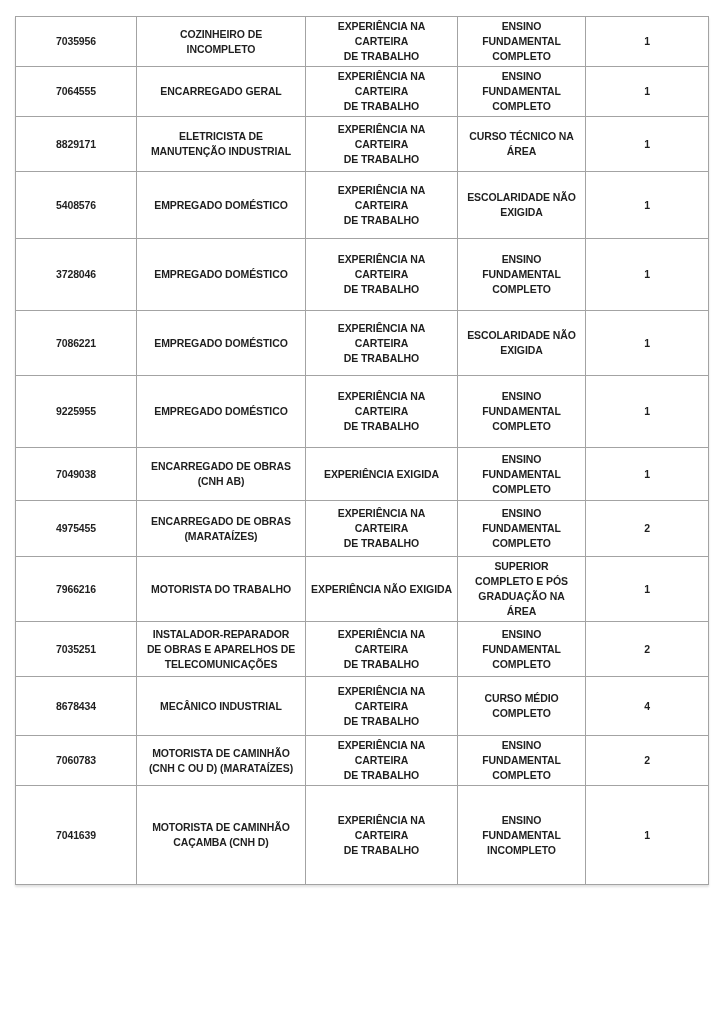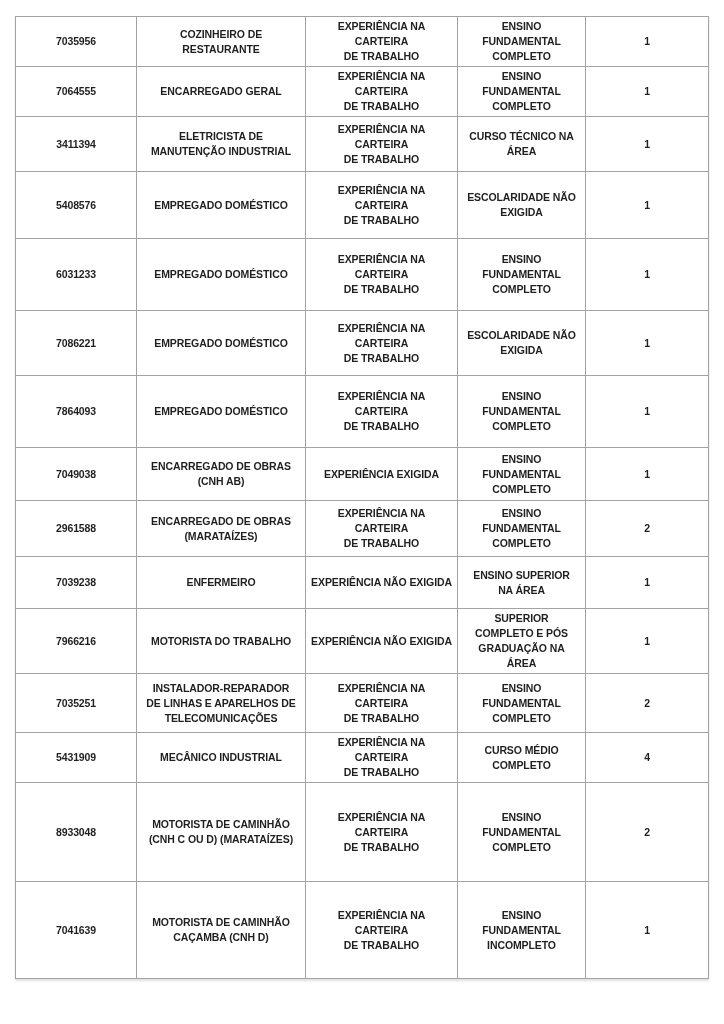--- a/index.html
+++ b/index.html
@@ -69,84 +69,84 @@
       <col style="width:121px">
       <col style="width:169px">
       <col style="width:152px">
       <col style="width:128px">
       <col style="width:123px">
     </colgroup>
     <tbody>
   <tr>
     <td><span class="cw">7035956</span></td>
     <td><span class="cw">COZINHEIRO DE
-RESTAURANTE</span></td>
+INCOMPLETO</span></td>
     <td><span class="cw">EXPERIÊNCIA NA CARTEIRA
 DE TRABALHO</span></td>
     <td><span class="cw">ENSINO
 FUNDAMENTAL
 COMPLETO</span></td>
     <td><span class="cw">1</span></td>
   </tr>
 
   <tr>
     <td><span class="cw">7064555</span></td>
     <td><span class="cw">ENCARREGADO GERAL</span></td>
     <td><span class="cw">EXPERIÊNCIA NA CARTEIRA
 DE TRABALHO</span></td>
     <td><span class="cw">ENSINO
 FUNDAMENTAL
 COMPLETO</span></td>
     <td><span class="cw">1</span></td>
   </tr>
 
   <tr>
-    <td><span class="cw">3411394</span></td>
+    <td><span class="cw">8829171</span></td>
     <td><span class="cw">ELETRICISTA DE
 MANUTENÇÃO INDUSTRIAL</span></td>
     <td><span class="cw">EXPERIÊNCIA NA CARTEIRA
 DE TRABALHO</span></td>
     <td><span class="cw">CURSO TÉCNICO NA
 ÁREA</span></td>
     <td><span class="cw">1</span></td>
   </tr>
 
   <tr>
     <td><span class="cw">5408576</span></td>
     <td><span class="cw">EMPREGADO DOMÉSTICO</span></td>
     <td><span class="cw">EXPERIÊNCIA NA CARTEIRA
 DE TRABALHO</span></td>
     <td><span class="cw">ESCOLARIDADE NÃO
 EXIGIDA</span></td>
     <td><span class="cw">1</span></td>
   </tr>
 
   <tr>
-    <td><span class="cw">6031233</span></td>
+    <td><span class="cw">3728046</span></td>
     <td><span class="cw">EMPREGADO DOMÉSTICO</span></td>
     <td><span class="cw">EXPERIÊNCIA NA CARTEIRA
 DE TRABALHO</span></td>
     <td><span class="cw">ENSINO
 FUNDAMENTAL
 COMPLETO</span></td>
     <td><span class="cw">1</span></td>
   </tr>
 
   <tr>
     <td><span class="cw">7086221</span></td>
     <td><span class="cw">EMPREGADO DOMÉSTICO</span></td>
     <td><span class="cw">EXPERIÊNCIA NA CARTEIRA
 DE TRABALHO</span></td>
     <td><span class="cw">ESCOLARIDADE NÃO
 EXIGIDA</span></td>
     <td><span class="cw">1</span></td>
   </tr>
 
   <tr>
-    <td><span class="cw">7864093</span></td>
+    <td><span class="cw">9225955</span></td>
     <td><span class="cw">EMPREGADO DOMÉSTICO</span></td>
     <td><span class="cw">EXPERIÊNCIA NA CARTEIRA
 DE TRABALHO</span></td>
     <td><span class="cw">ENSINO
 FUNDAMENTAL
 COMPLETO</span></td>
     <td><span class="cw">1</span></td>
   </tr>
 
   <tr>
@@ -154,76 +154,68 @@
     <td><span class="cw">ENCARREGADO DE OBRAS
 (CNH AB)</span></td>
     <td><span class="cw">EXPERIÊNCIA EXIGIDA</span></td>
     <td><span class="cw">ENSINO
 FUNDAMENTAL
 COMPLETO</span></td>
     <td><span class="cw">1</span></td>
   </tr>
 
   <tr>
-    <td><span class="cw">2961588</span></td>
+    <td><span class="cw">4975455</span></td>
     <td><span class="cw">ENCARREGADO DE OBRAS
 (MARATAÍZES)</span></td>
     <td><span class="cw">EXPERIÊNCIA NA CARTEIRA
 DE TRABALHO</span></td>
     <td><span class="cw">ENSINO
 FUNDAMENTAL
 COMPLETO</span></td>
     <td><span class="cw">2</span></td>
   </tr>
 
-  <tr>
-    <td><span class="cw">7039238</span></td>
-    <td><span class="cw">ENFERMEIRO</span></td>
-    <td><span class="cw">EXPERIÊNCIA NÃO EXIGIDA</span></td>
-    <td><span class="cw">ENSINO SUPERIOR
-NA ÁREA</span></td>
-    <td><span class="cw">1</span></td>
-  </tr>
 
   <tr>
     <td><span class="cw">7966216</span></td>
     <td><span class="cw">MOTORISTA DO TRABALHO</span></td>
     <td><span class="cw">EXPERIÊNCIA NÃO EXIGIDA</span></td>
     <td><span class="cw">SUPERIOR
 COMPLETO E PÓS
 GRADUAÇÃO NA
 ÁREA</span></td>
     <td><span class="cw">1</span></td>
   </tr>
 
   <tr>
     <td><span class="cw">7035251</span></td>
     <td><span class="cw">INSTALADOR-REPARADOR
-DE LINHAS E APARELHOS DE
+DE OBRAS E APARELHOS DE
 TELECOMUNICAÇÕES</span></td>
     <td><span class="cw">EXPERIÊNCIA NA CARTEIRA
 DE TRABALHO</span></td>
     <td><span class="cw">ENSINO
 FUNDAMENTAL
 COMPLETO</span></td>
     <td><span class="cw">2</span></td>
   </tr>
 
   <tr>
-    <td><span class="cw">5431909</span></td>
+    <td><span class="cw">8678434</span></td>
     <td><span class="cw">MECÂNICO INDUSTRIAL</span></td>
     <td><span class="cw">EXPERIÊNCIA NA CARTEIRA
 DE TRABALHO</span></td>
     <td><span class="cw">CURSO MÉDIO
 COMPLETO</span></td>
     <td><span class="cw">4</span></td>
   </tr>
 
   <tr>
-    <td><span class="cw">8933048</span></td>
+    <td><span class="cw">7060783</span></td>
     <td><span class="cw">MOTORISTA DE CAMINHÃO
 (CNH C OU D) (MARATAÍZES)</span></td>
     <td><span class="cw">EXPERIÊNCIA NA CARTEIRA
 DE TRABALHO</span></td>
     <td><span class="cw">ENSINO
 FUNDAMENTAL
 COMPLETO</span></td>
     <td><span class="cw">2</span></td>
   </tr>
 

